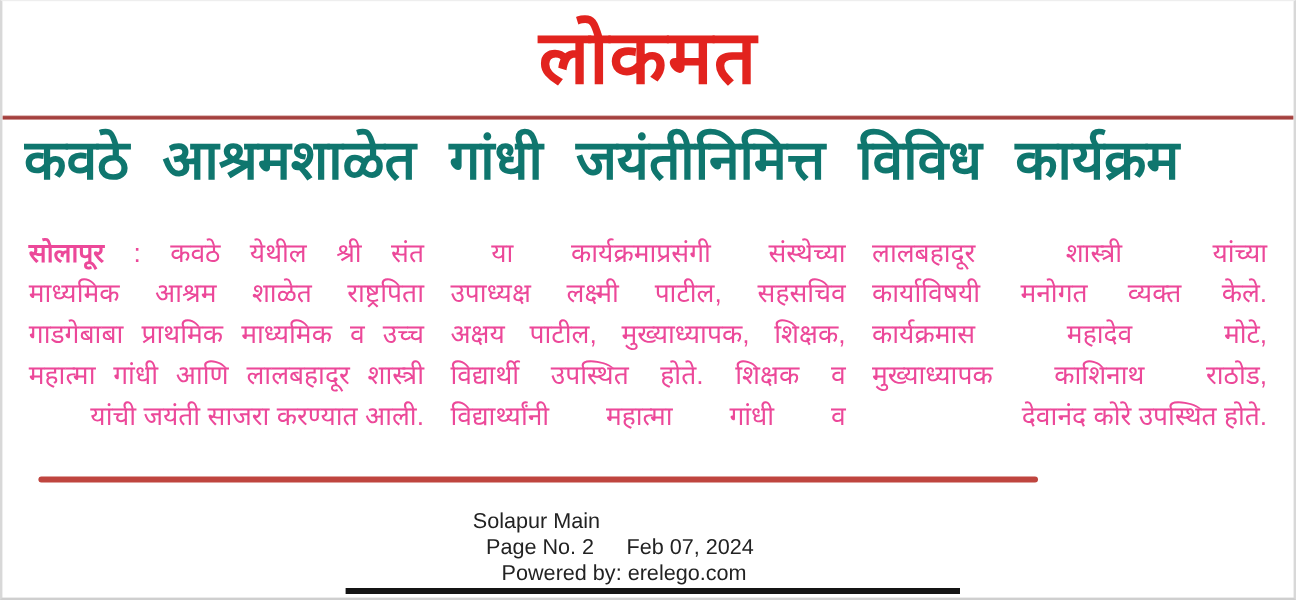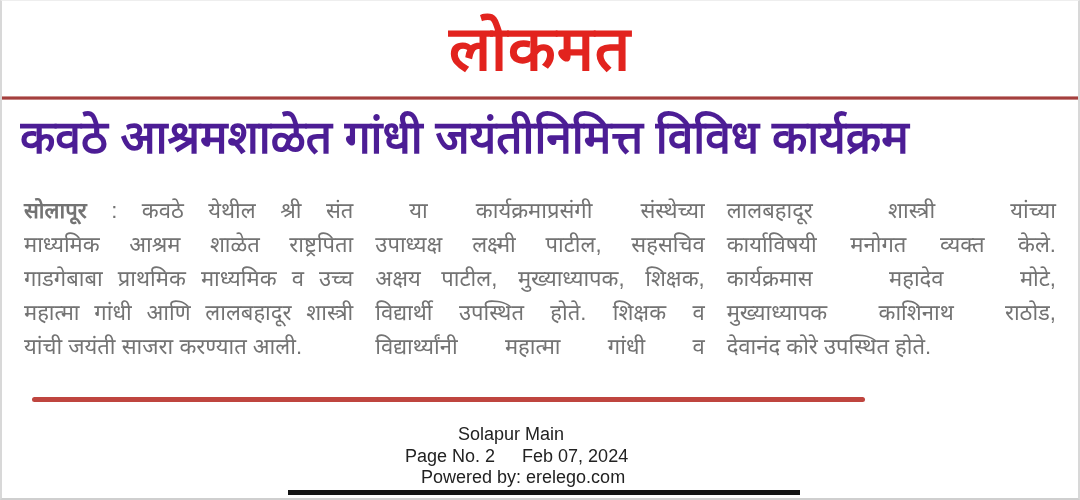--- a/index.html
+++ b/index.html
@@ -34,55 +34,54 @@
     height: 4px;
     background: linear-gradient(#e9cbc9 0%, #a4403e 30%, #a4403e 75%, #e9cbc9 100%);
   }
   .headline {
     position: absolute;
     top: 104px; left: 18px; right: 14px;
     margin: 0;
     font-size: 46px;
     line-height: 64px;
     font-weight: 700;
-    color: #4c1d95;
+    color: #0f766e;
     white-space: nowrap;
     overflow: hidden;
-    font-family: Liberation Sans, sans-serif;
+    font-family: Liberation Mono, monospace;
   }
   .body-cols {
     position: absolute;
     top: 193px; left: 22px; right: 22px;
     display: flex;
     gap: 22px;
   }
   .col {
     flex: 1;
     font-size: 22px;
     line-height: 34px;
-    color: #737373;
+    color: #ec4899;
   }
   .jline { text-align: justify; text-align-last: justify; }
-  .nline { text-align: left; }
+  .nline { text-align: right; }
   .indent1 { text-indent: 34px; }
   .dateline { font-weight: 700; }
   .separator {
     position: absolute;
     top: 396px; left: 30px;
     width: 833px; height: 5px;
     background: #bf453f;
     border-radius: 3px;
   }
   .footer {
     position: absolute;
     top: 423px; left: 392px;
     font-size: 18px;
     line-height: 21.5px;
     color: #222222;
-    text-align: center;
   }
   .f-indent1 { padding-left: 11px; }
   .f-indent2 { padding-left: 24px; }
   .f-date { margin-left: 27px; }
   .bottom-rule {
     position: absolute;
     top: 489px; left: 286px;
     width: 512px; height: 5px;
     background: #141414;
   }

